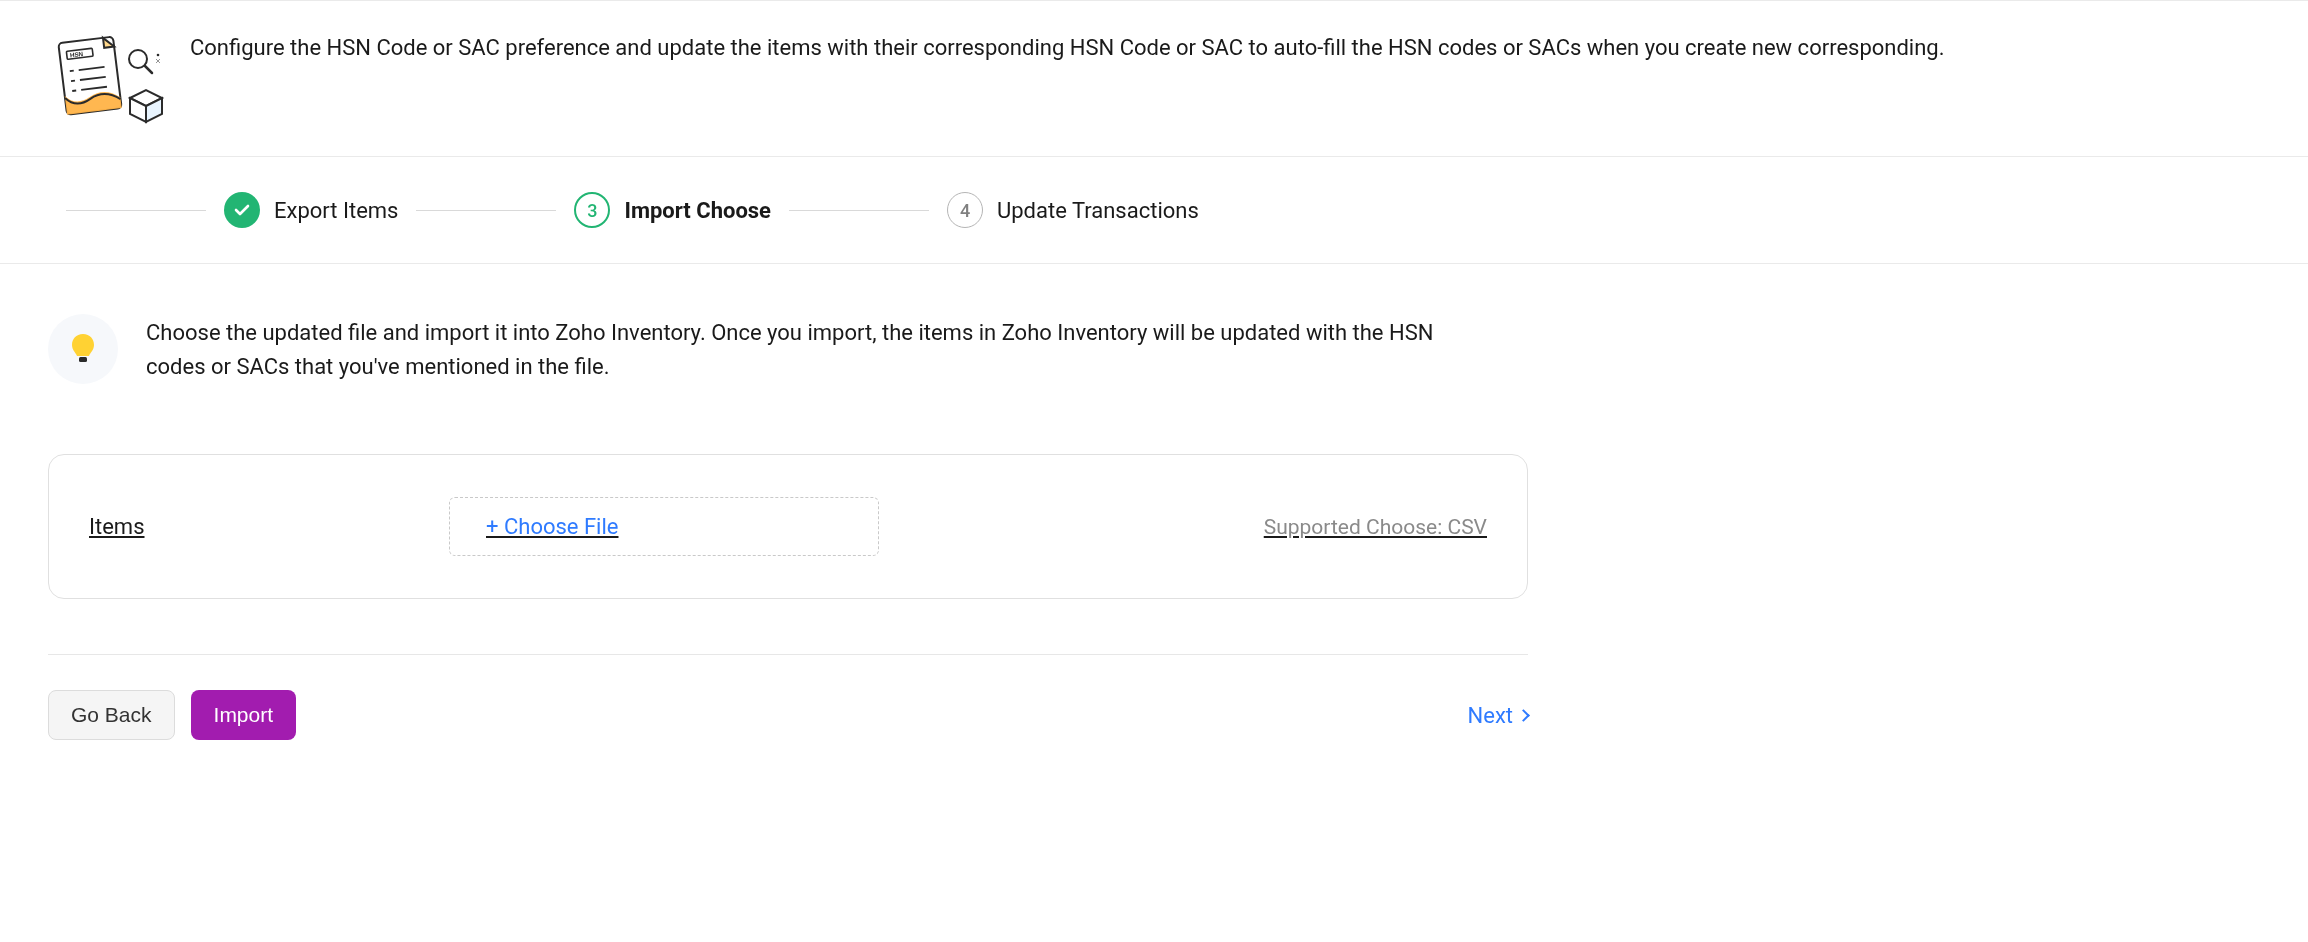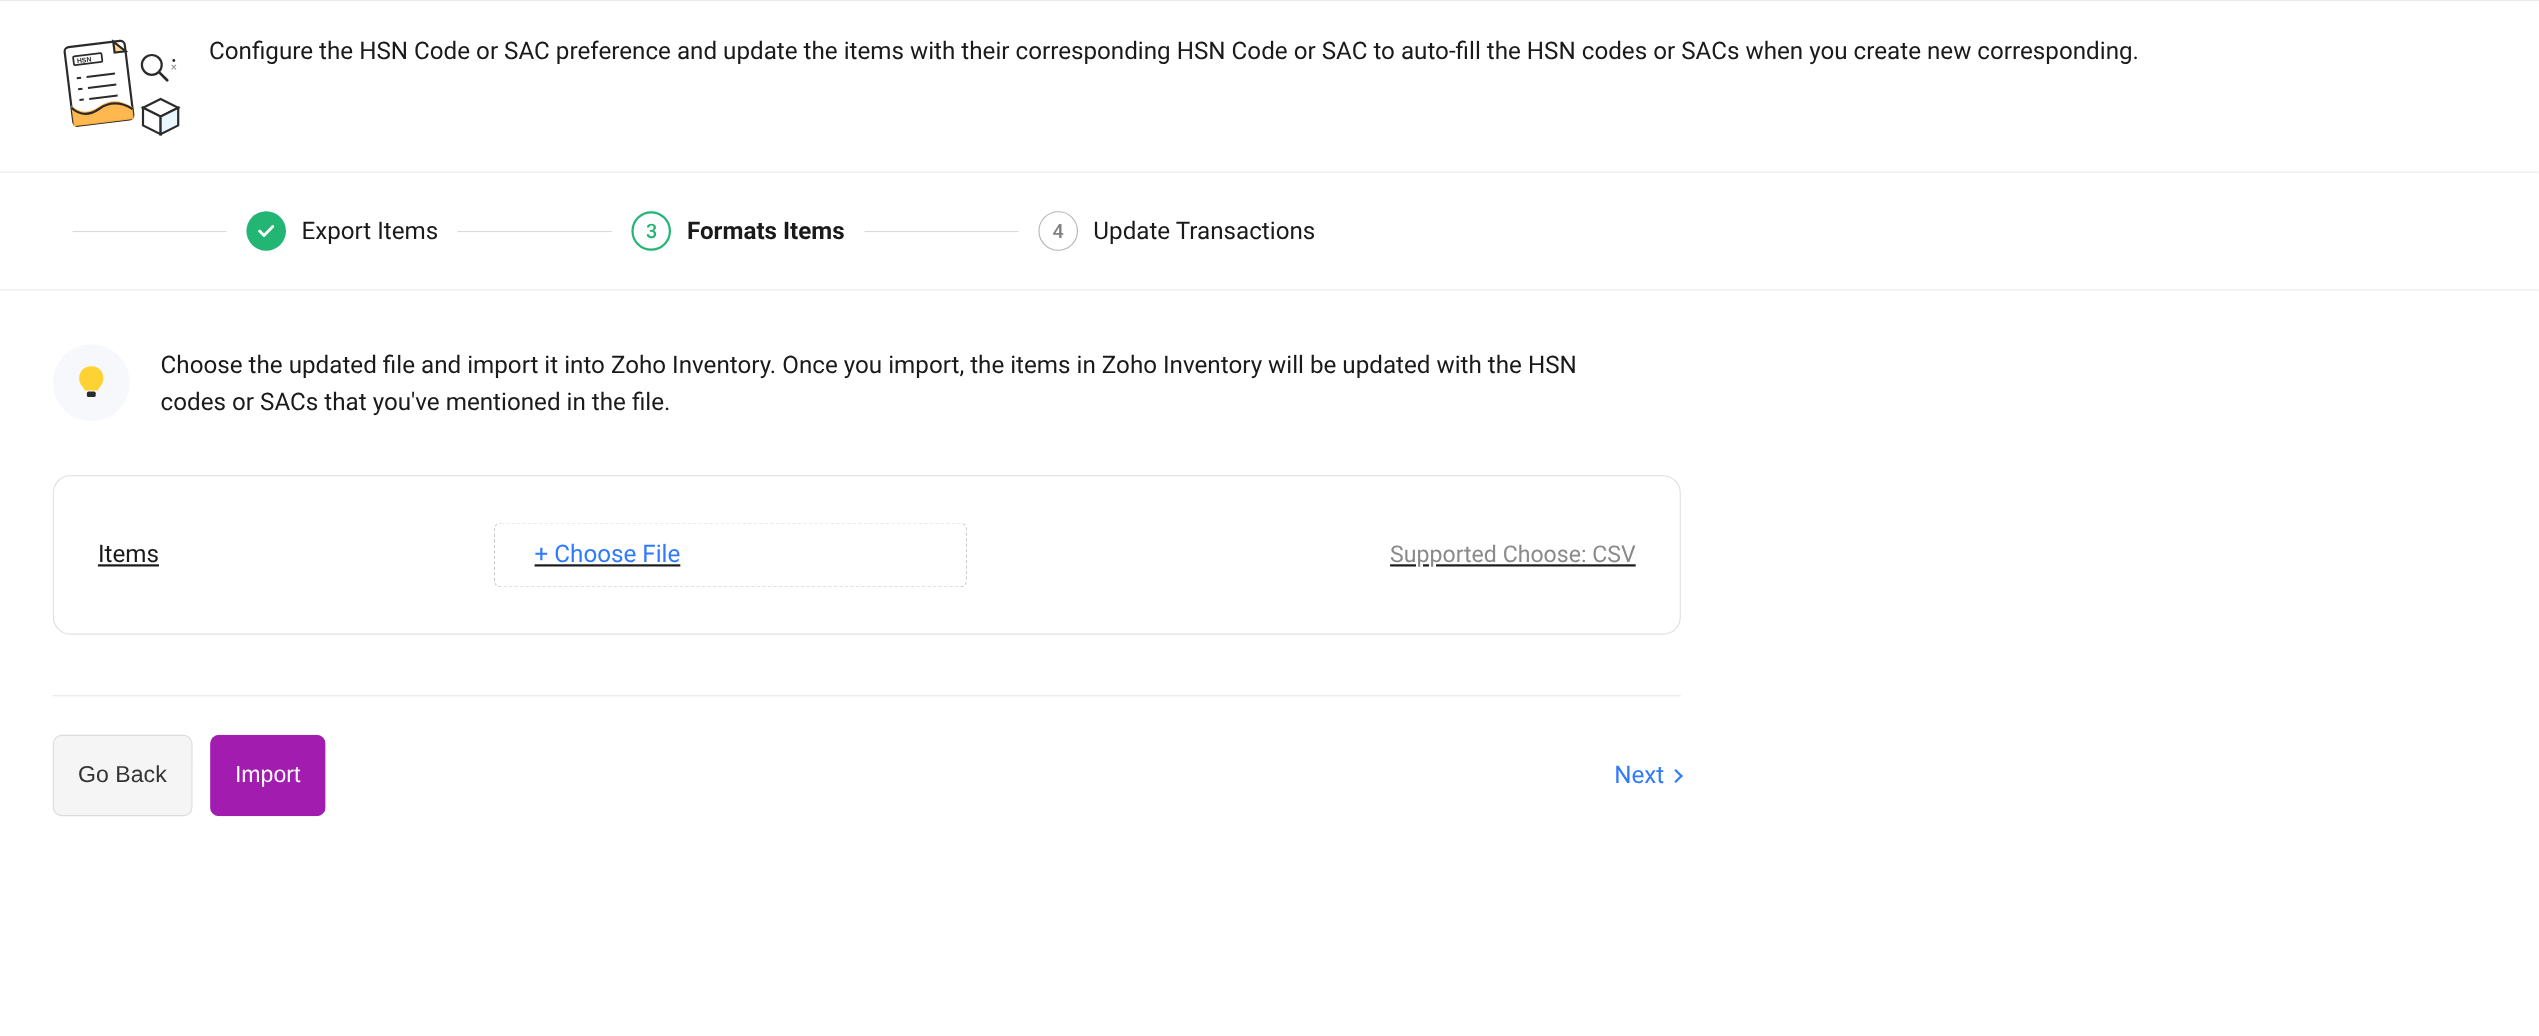--- a/index.html
+++ b/index.html
@@ -92,23 +92,23 @@
     background: #d9d9d9;
     margin: 0 18px;
   }
 
   
   .content {
     padding: 48px 48px 30px 48px;
   }
   .hint-row {
     display: flex;
-    align-items: center;
+    align-items: flex-end;
     gap: 28px;
-    margin-bottom: 48px;
+    margin-bottom: 70px;
   }
   .hint-icon-wrap {
     width: 70px;
     height: 70px;
     border-radius: 50%;
     background: #f6f8fb;
     display: flex;
     align-items: center;
     justify-content: center;
     flex-shrink: 0;
@@ -163,21 +163,21 @@
   }
 
   .footer-actions {
     display: flex;
     align-items: center;
     max-width: 1480px;
   }
   .btn {
     border-radius: 8px;
     font-size: 21px;
-    padding: 24px 22px;
+    padding: 12px 22px;
     cursor: pointer;
     border: 1px solid transparent;
   }
   .btn-secondary {
     background: #f5f5f5;
     border: 1px solid #dcdcdc;
     color: #333;
     margin-right: 16px;
   }
   .btn-primary {
@@ -255,21 +255,21 @@
         <svg width="18" height="18" viewBox="0 0 18 18">
             <path d="M3 9 L7 13 L15 5" stroke="#fff" stroke-width="2.6" fill="none" stroke-linecap="round" stroke-linejoin="round"></path>
           </svg>
       </div>
       <span class="step-label">Export Items</span>
     </div>
     <div class="step-connector"></div>
 
     <div class="step">
       <div class="step-circle current">3</div>
-      <span class="step-label current">Formats Items</span>
+      <span class="step-label current">Import Choose</span>
     </div>
     <div class="step-connector"></div>
 
     <div class="step">
       <div class="step-circle pending">4</div>
       <span class="step-label">Update Transactions</span>
     </div>
   </div>
 
   <div class="content">

